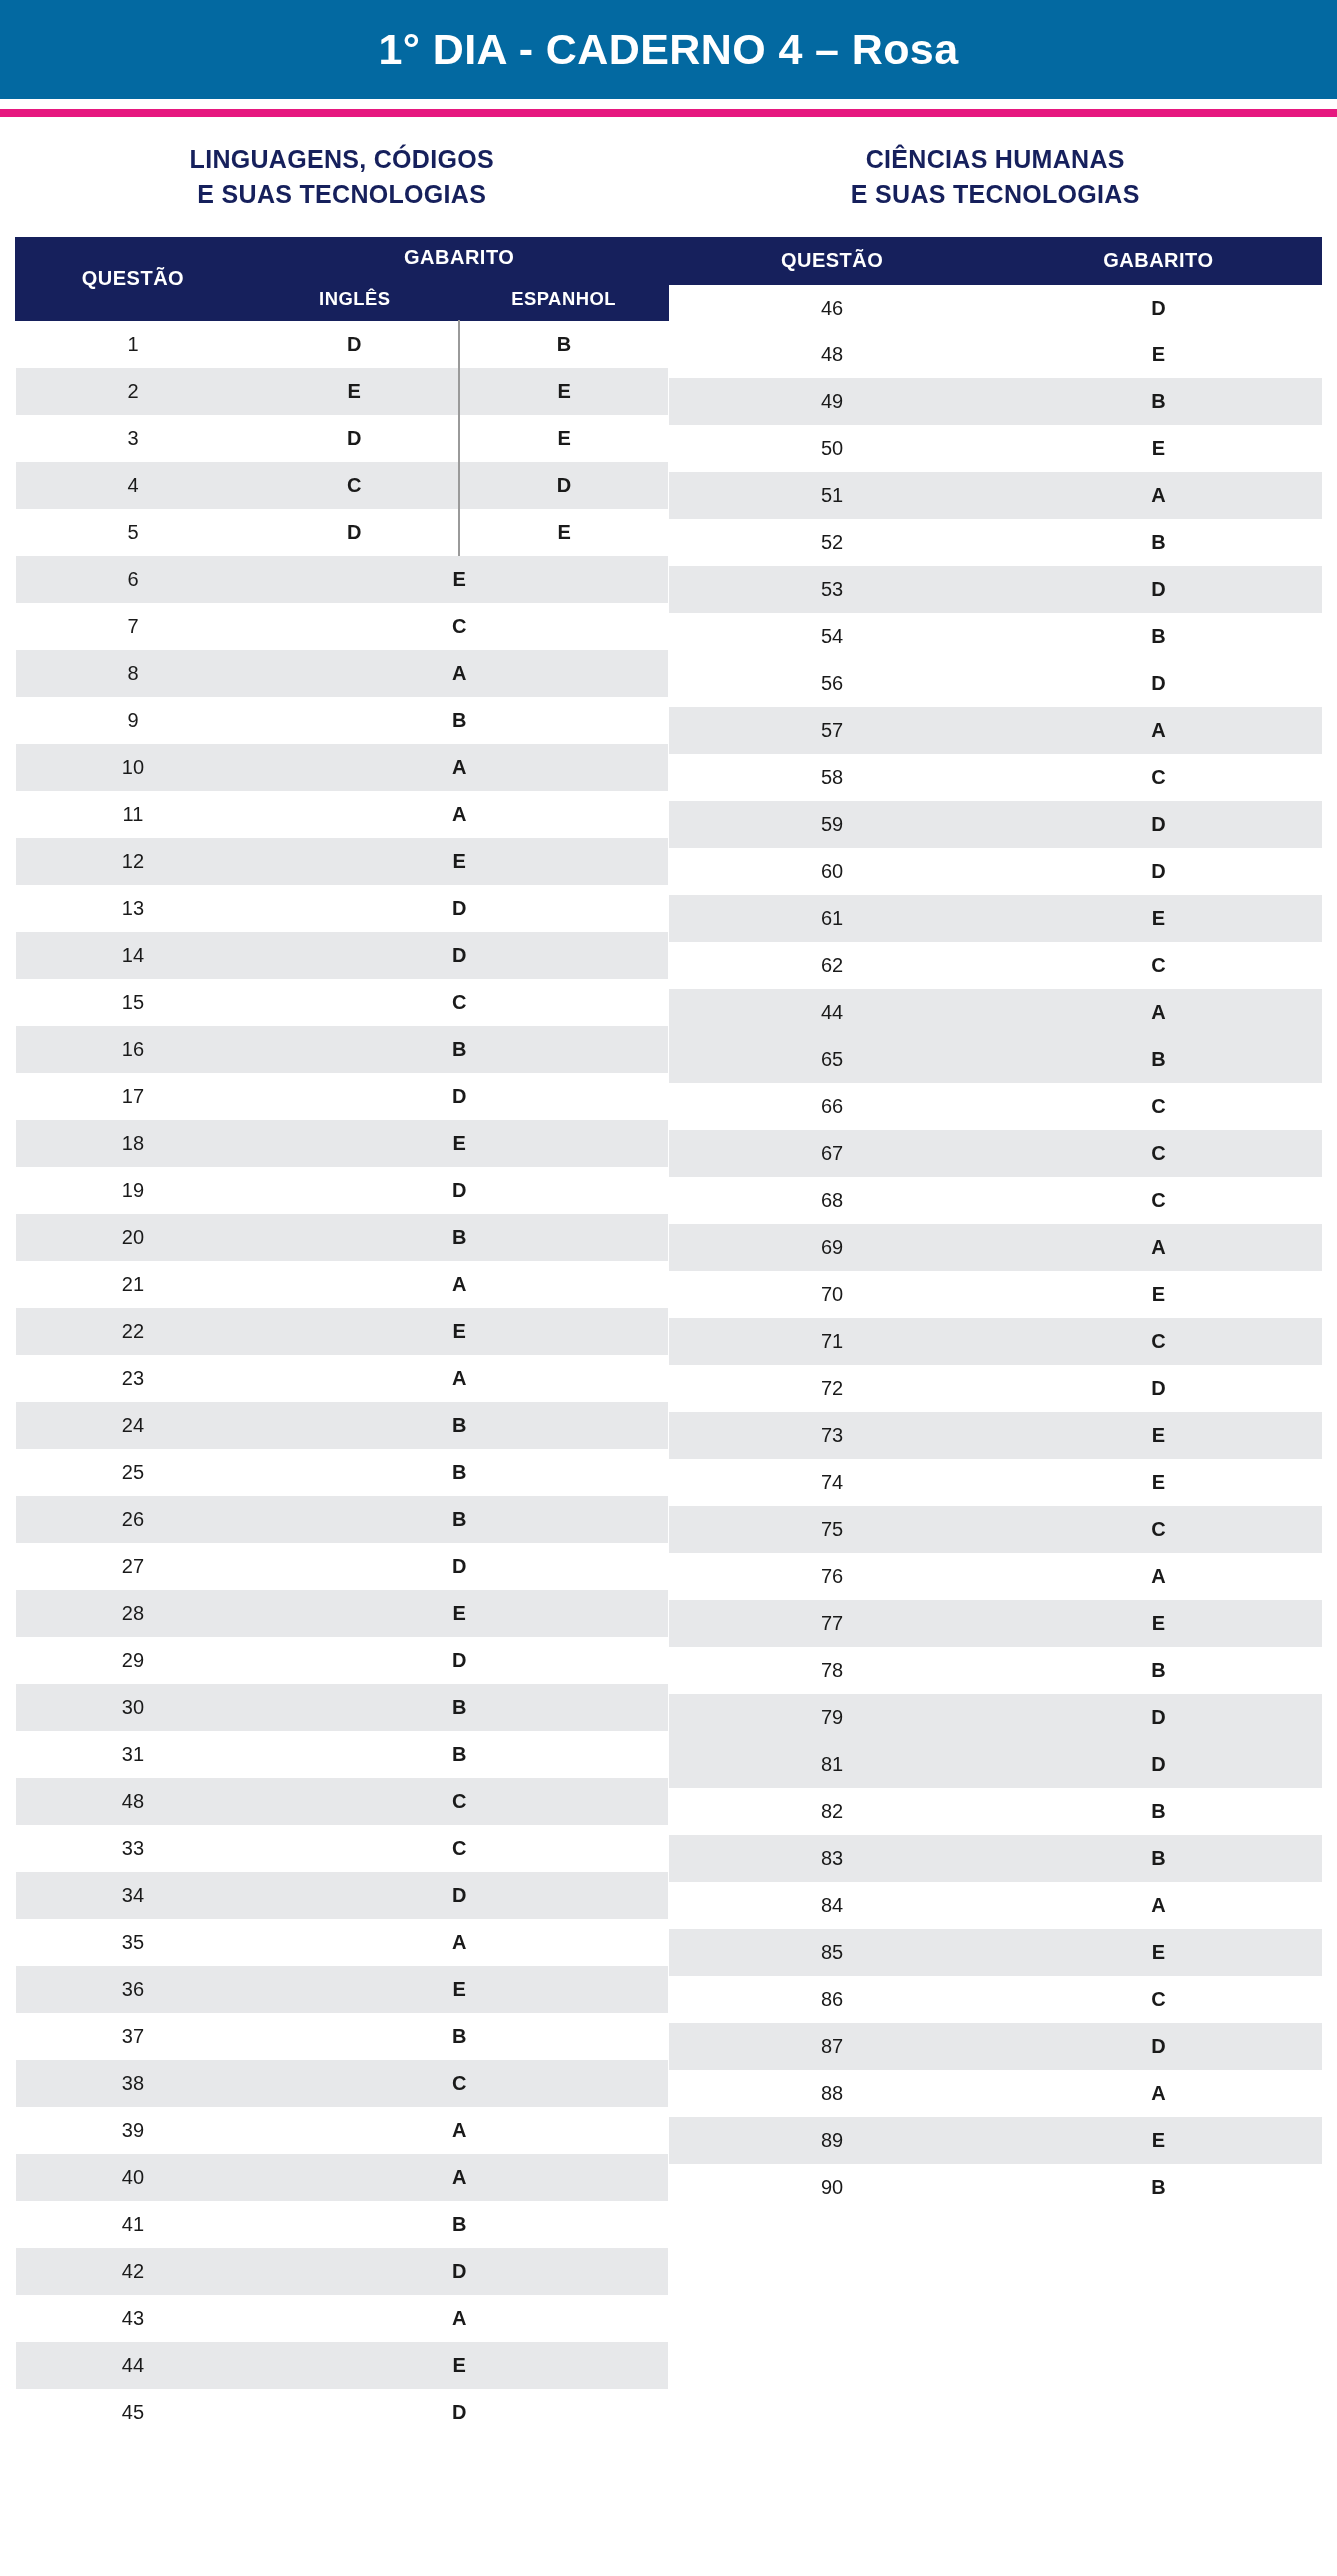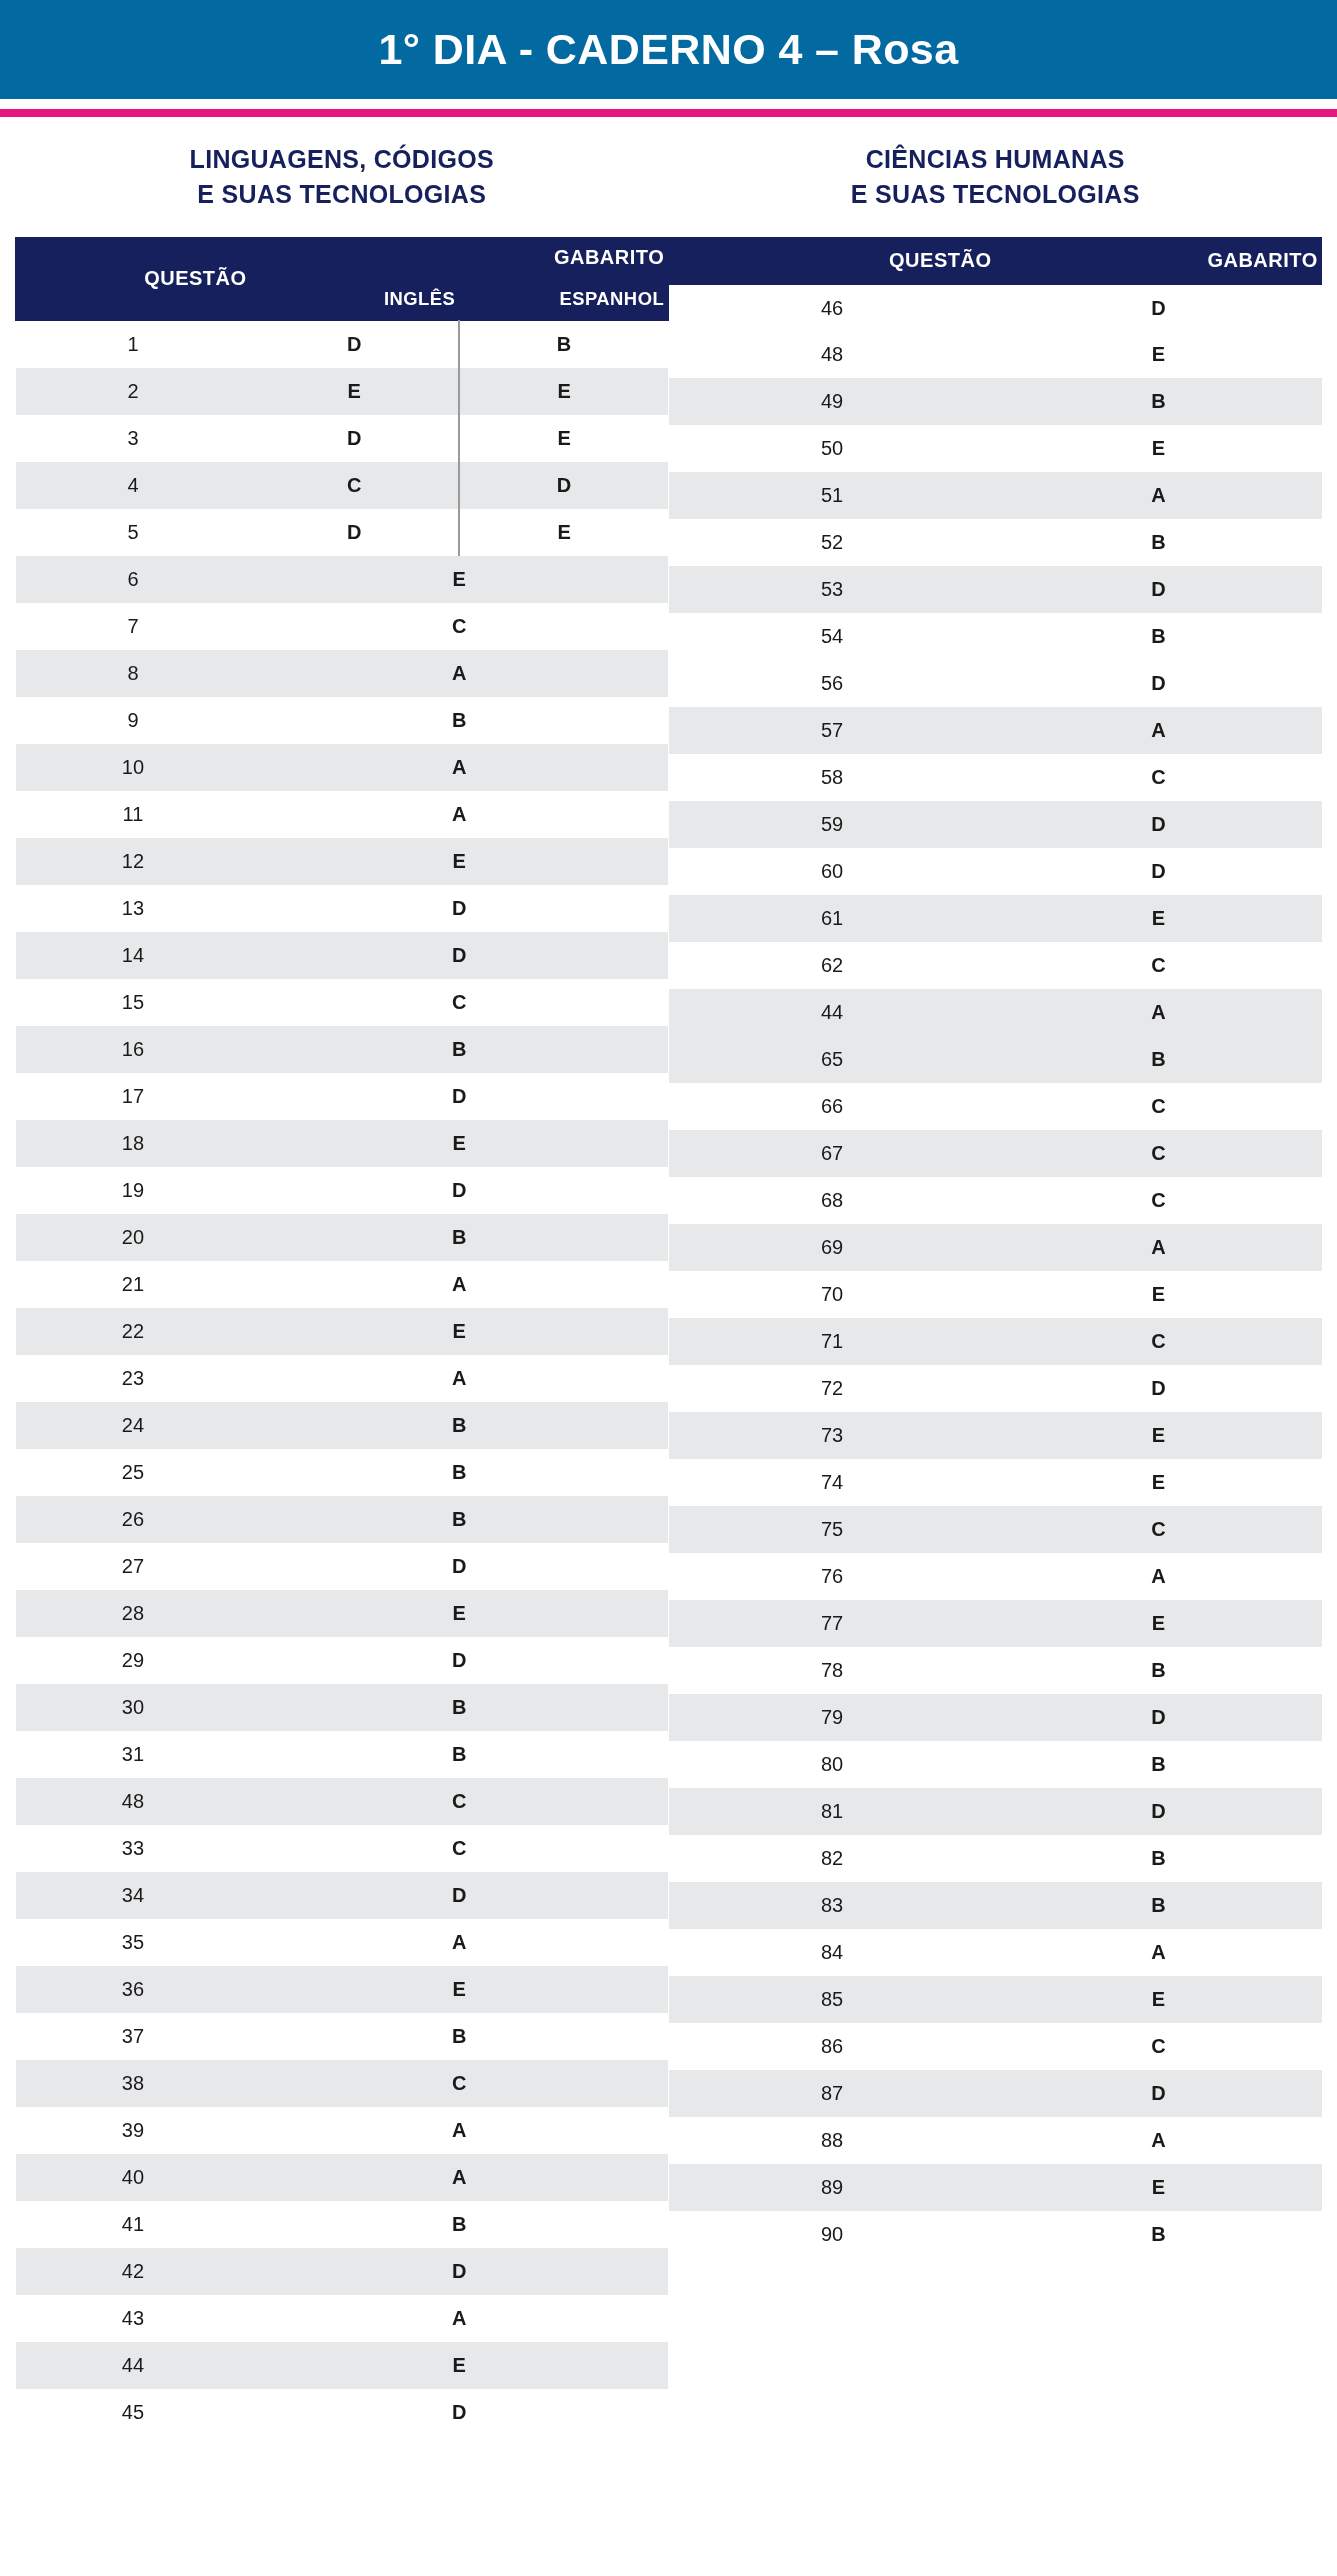--- a/index.html
+++ b/index.html
@@ -57,21 +57,21 @@
   }
 
   table { border-collapse: collapse; width: 100%; table-layout: fixed; }
 
   thead th {
     background: #16205c;
     color: #ffffff;
     font-size: 20px;
     font-weight: bold;
     letter-spacing: 0.5px;
-    text-align: right;
+    text-align: center;
     padding: 11.7px 3.3px;
     border: 0.8px solid #16205c;
   }
   thead th.split-top { padding: 8.4px 3.3px; }
   thead th.sub { font-size: 18.4px; padding: 10px 3.3px; border-left: 1.7px solid #ffffff; }
   thead th.sub.first { border-left: 0.8px solid #16205c; }
   thead th.qcell { vertical-align: middle; }
 
   tbody td {
     font-size: 20px;
@@ -454,24 +454,20 @@
               <td class="a">E</td>
             </tr>
             <tr>
               <td class="q">78</td>
               <td class="a">B</td>
             </tr>
             <tr class="alt">
               <td class="q">79</td>
               <td class="a">D</td>
             </tr>
-            <tr>
-              <td class="q">80</td>
-              <td class="a">B</td>
-            </tr>
             <tr class="alt">
               <td class="q">81</td>
               <td class="a">D</td>
             </tr>
             <tr>
               <td class="q">82</td>
               <td class="a">B</td>
             </tr>
             <tr class="alt">
               <td class="q">83</td>

